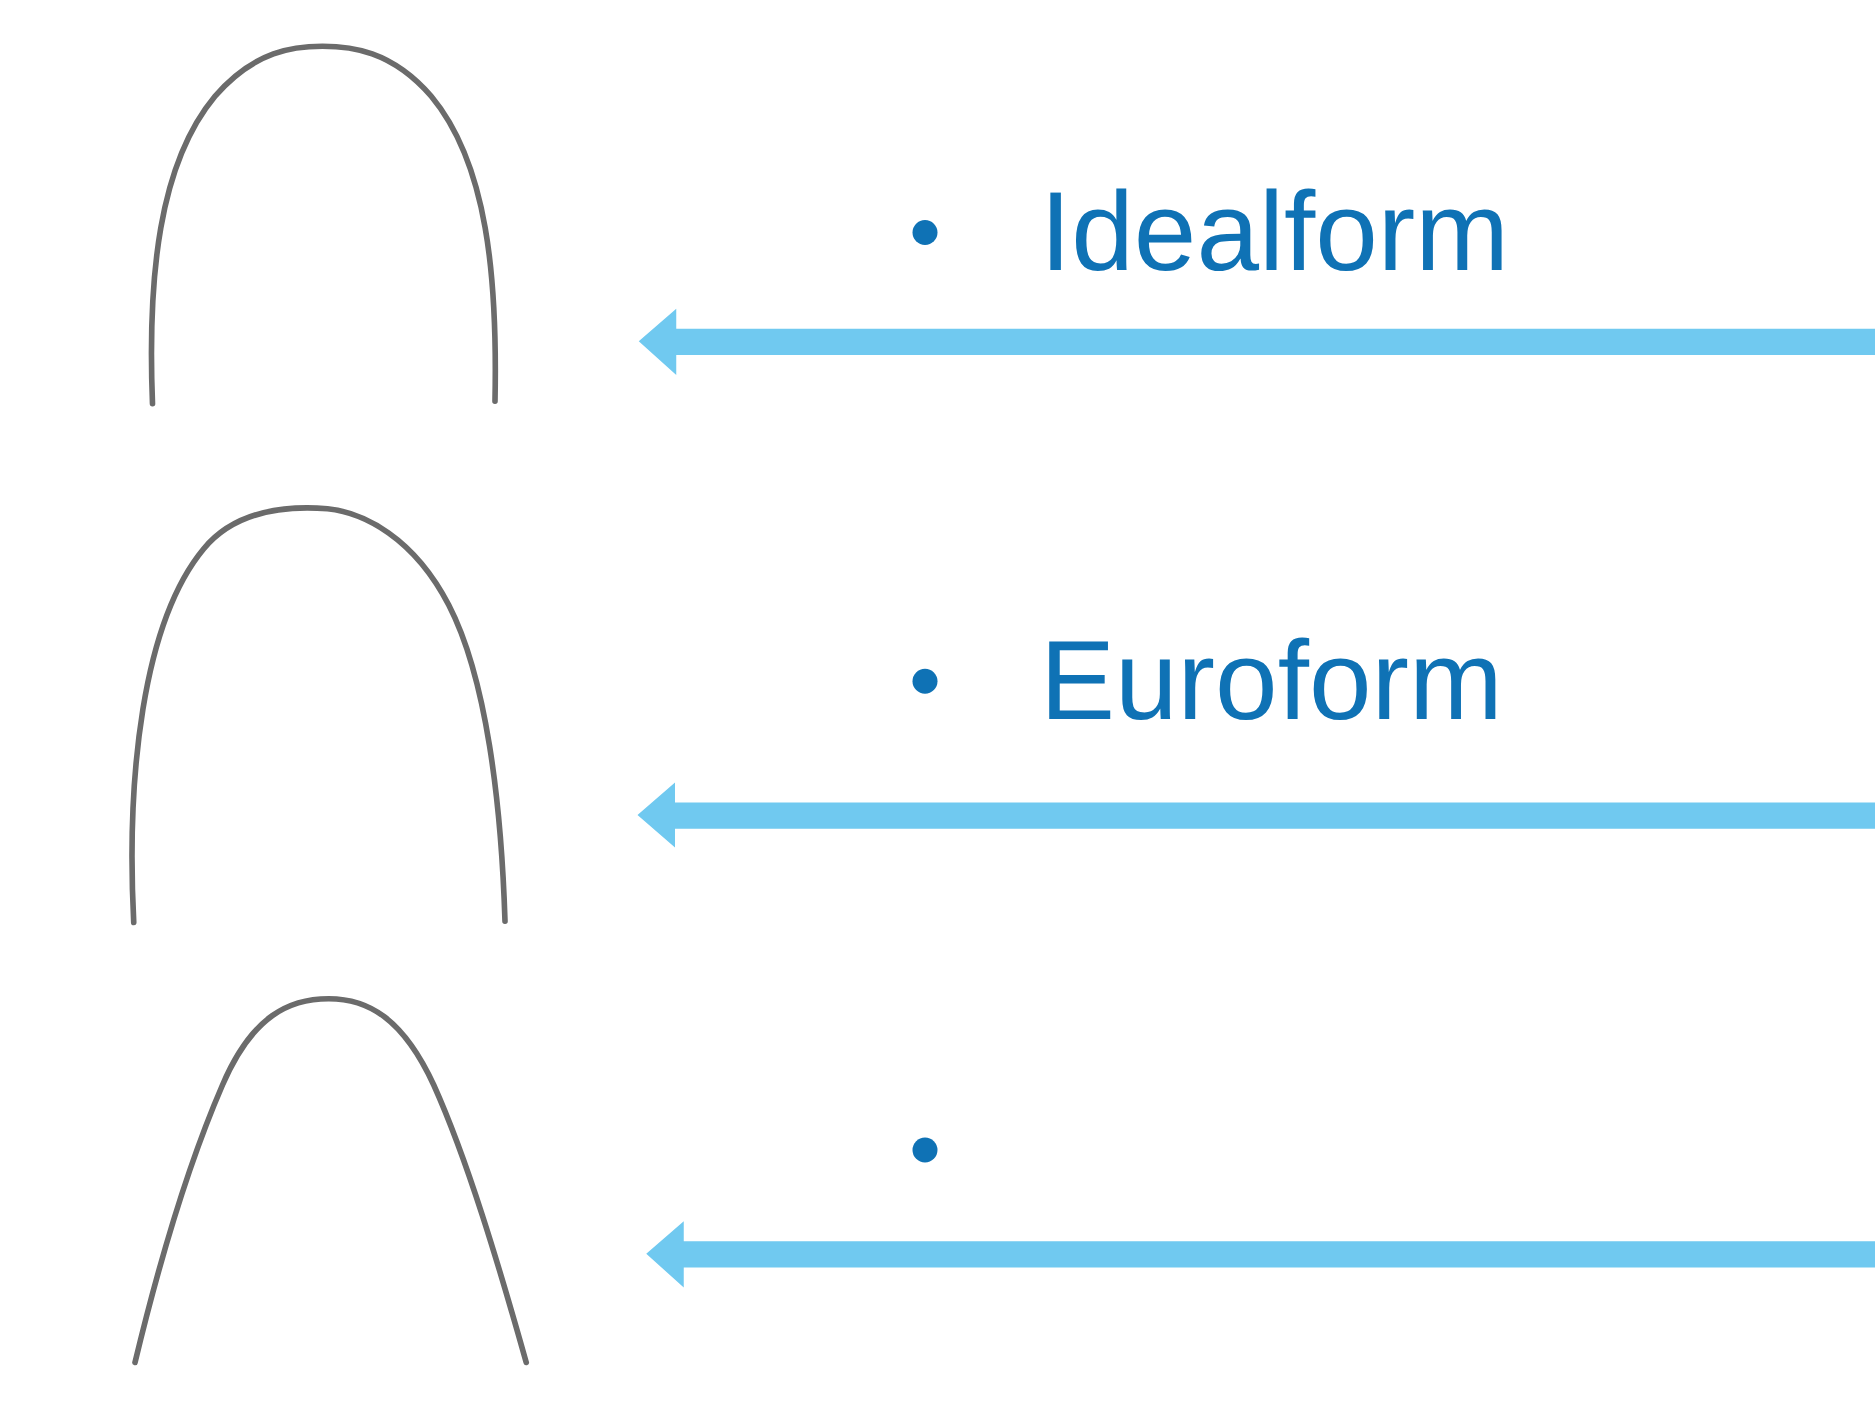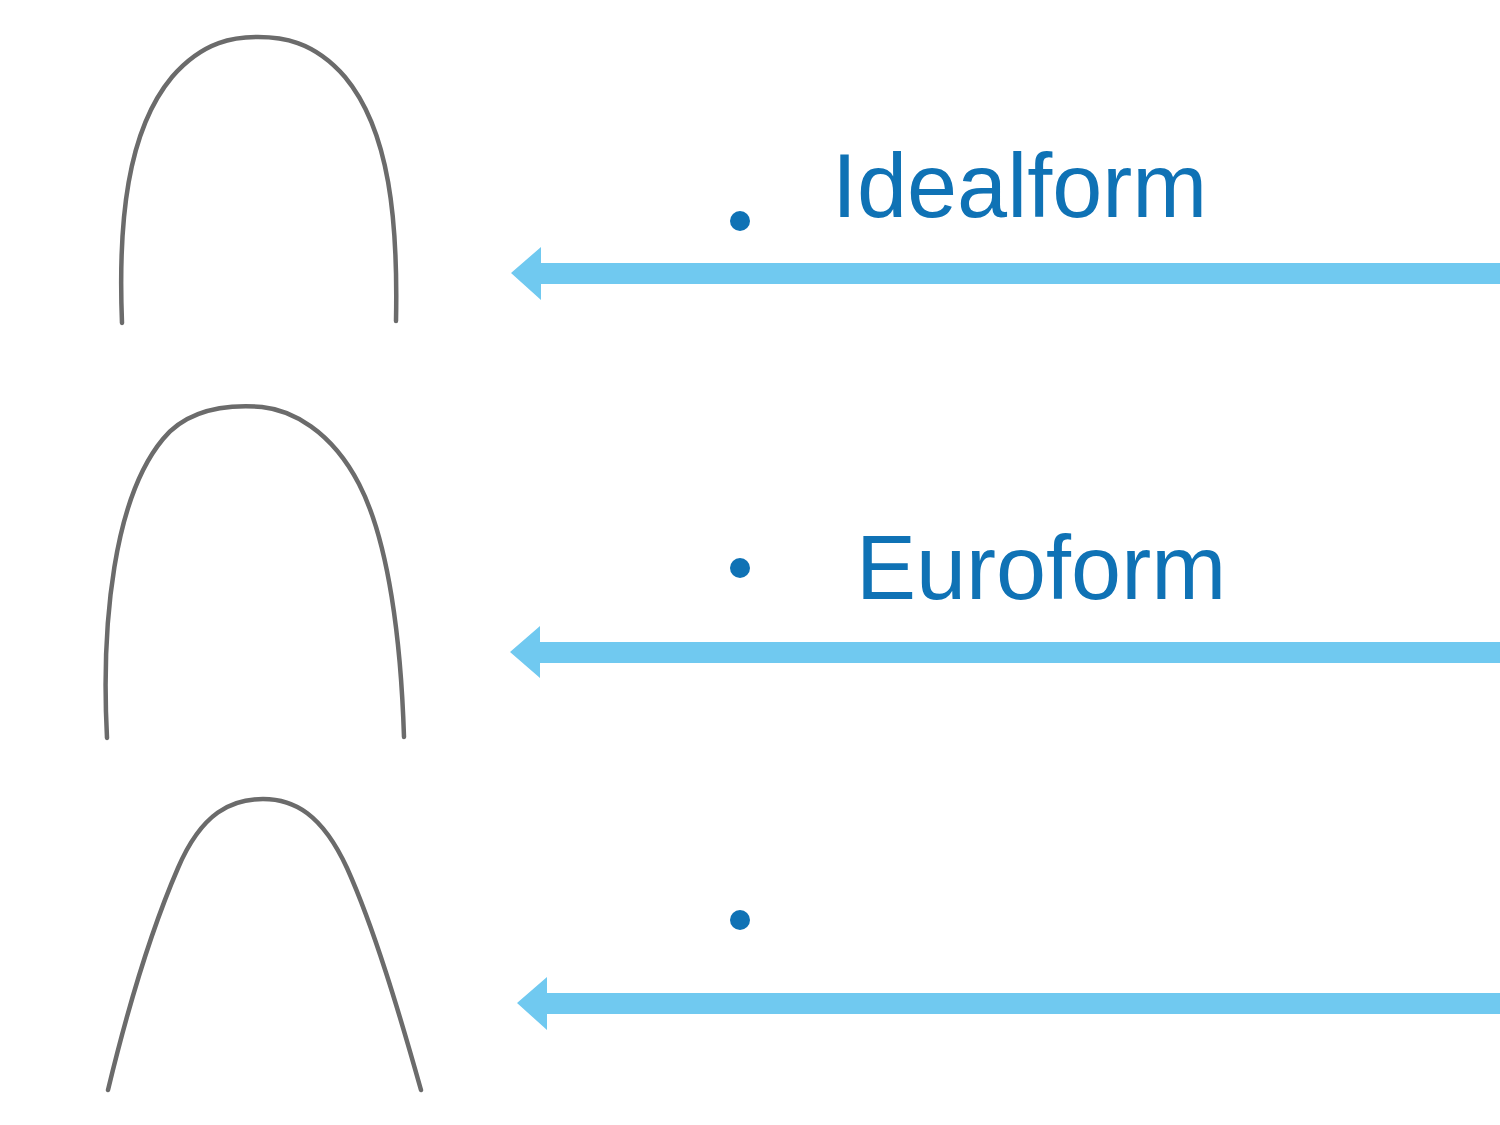--- a/index.html
+++ b/index.html
@@ -47,22 +47,22 @@
     background: var(--bullet, #0f72b5);
     margin-right: 82px;
   }
   .label {
     font-size: 90px;
     line-height: 1;
     color: var(--label_text, #0f72b5);
     white-space: nowrap;
     letter-spacing: 0;
   }
-  .row-1 { top: 186px; align-items: flex-end; }
-  .row-2 { top: 568px; gap: 24px; }
+  .row-1 { top: 186px; }
+  .row-2 { top: 545px; }
   .row-3 { top: 920px; }
 </style>
 </head>
 <body>
 
 <div class="canvas">
 
   <svg class="graphics" viewBox="0 0 1500 1125" aria-hidden="true">
 
     <path class="wire" d="M 122 323

